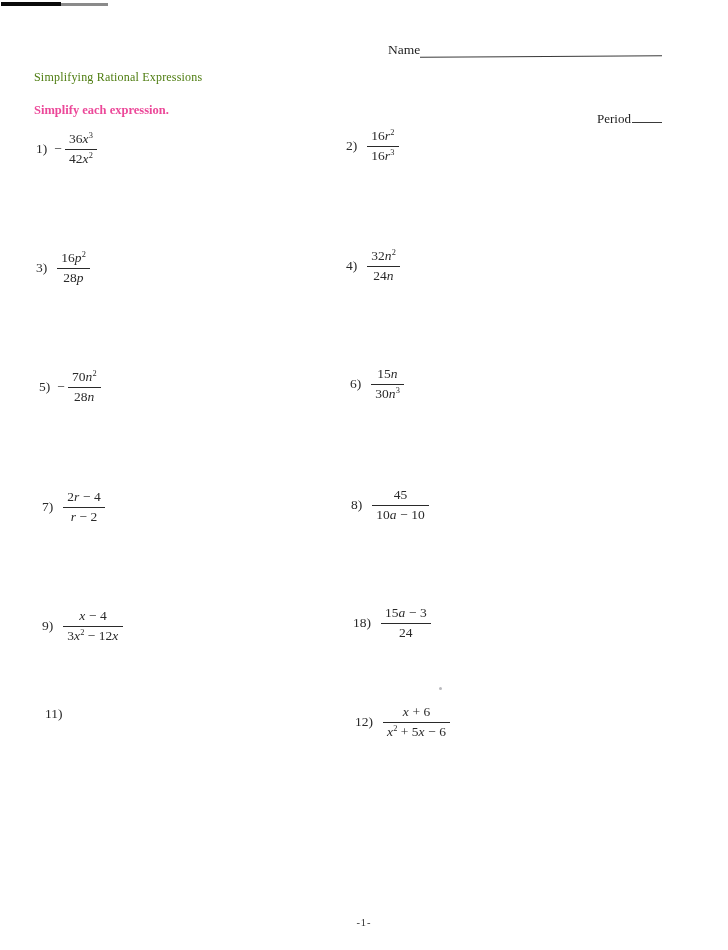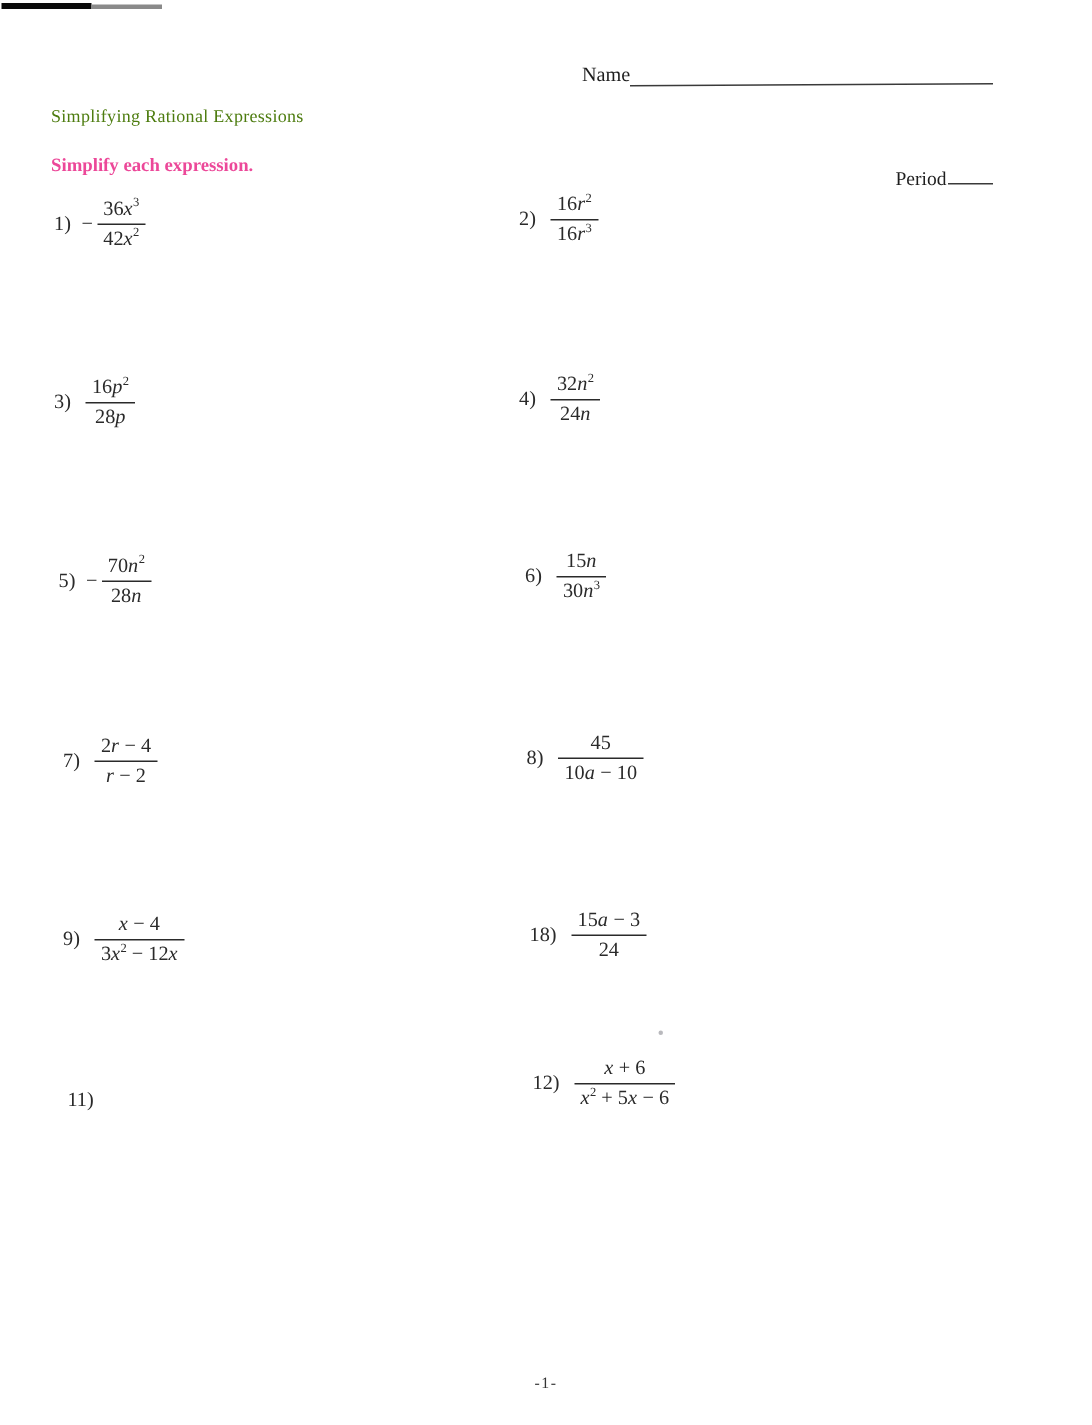--- a/index.html
+++ b/index.html
@@ -133,21 +133,21 @@
   </div>
     <div class="problem" style="left: 353px; top: 605px;">
     <span class="p-label">18)</span>
     <span class="p-sign"></span>
     <span class="frac">
       <span class="f-num expr">15<i>a</i> − 3</span>
       <span class="f-bar"></span>
       <span class="f-den expr">24</span>
     </span>
   </div>
-    <div class="problem" style="left: 45px; top: 725px;">
+    <div class="problem" style="left: 45px; top: 706px;">
     <span class="p-label">11)</span>
     <span class="p-sign"></span>
   </div>
     <div class="problem" style="left: 355px; top: 704px;">
     <span class="p-label">12)</span>
     <span class="p-sign"></span>
     <span class="frac">
       <span class="f-num expr"><i>x</i> + 6</span>
       <span class="f-bar"></span>
       <span class="f-den expr"><i>x</i><sup>2</sup> + 5<i>x</i> − 6</span>

